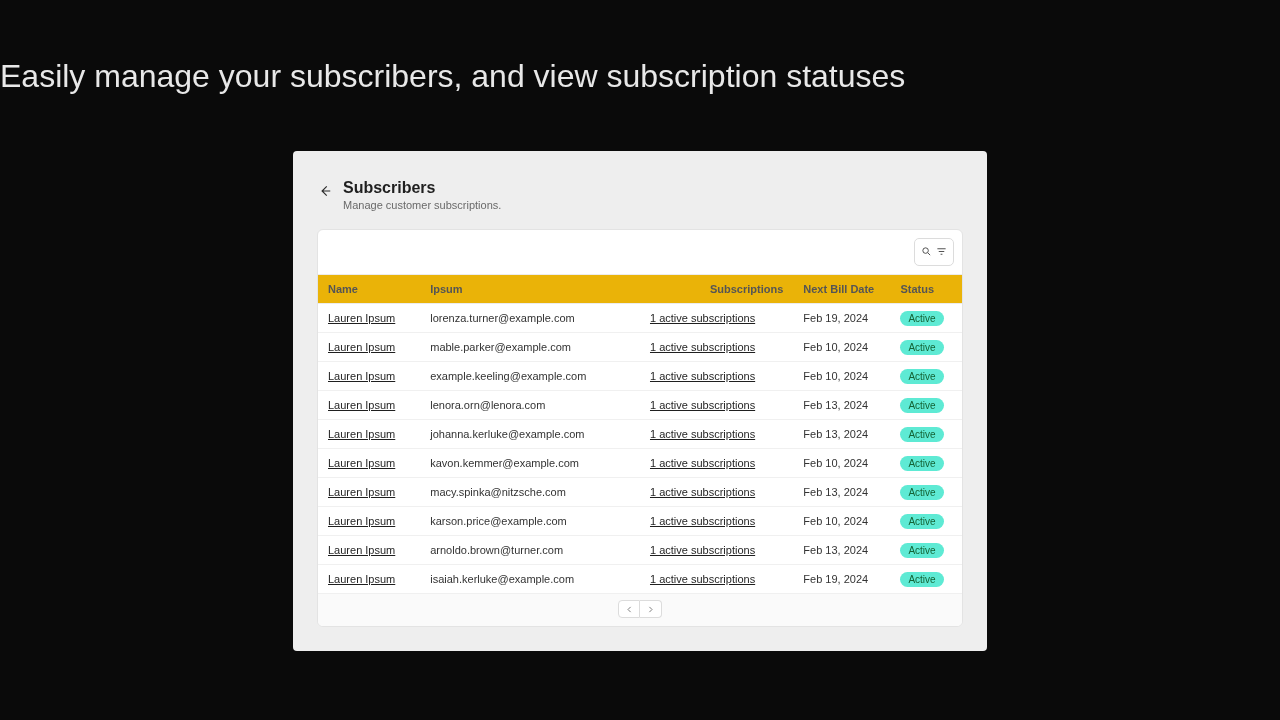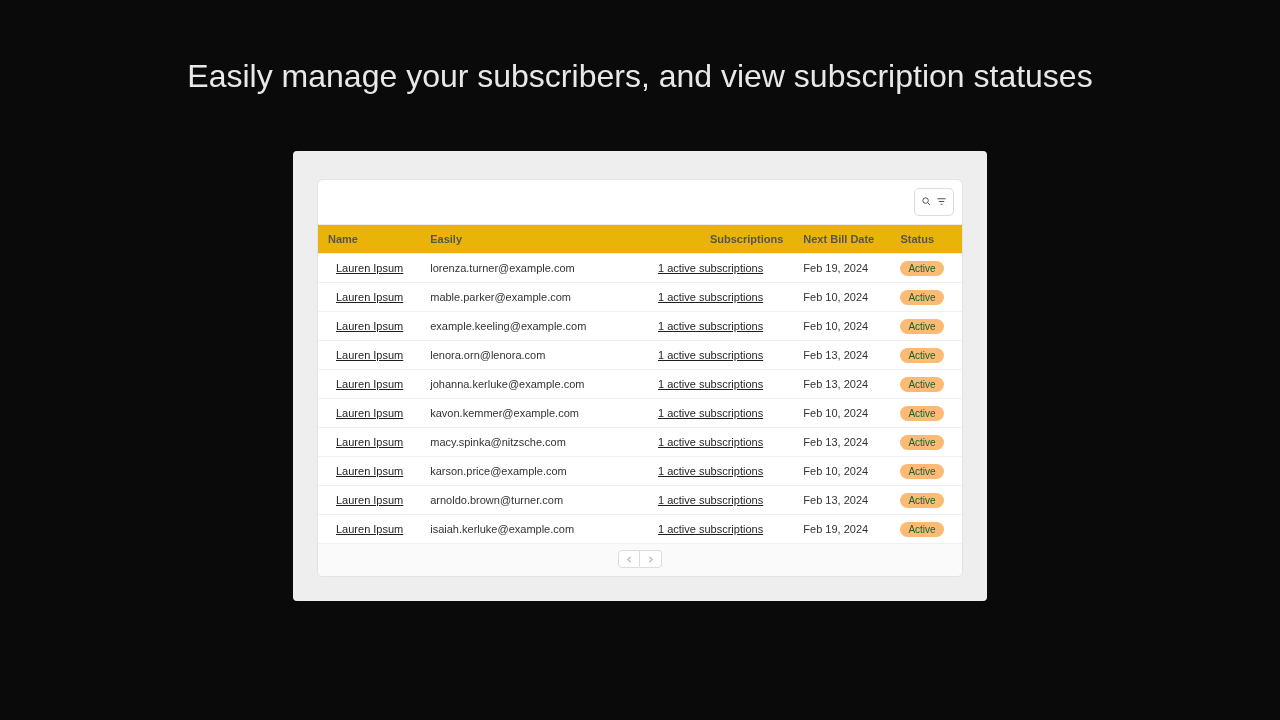--- a/index.html
+++ b/index.html
@@ -11,21 +11,21 @@
       width: 1280px;
       height: 720px;
       background: #0a0a0a;
       font-family: -apple-system, BlinkMacSystemFont, "Segoe UI", Arial, sans-serif;
       overflow: hidden;
     }
     .hero {
       color: #e8e8e8;
       font-size: 32px;
       font-weight: 400;
-      text-align: center;
+      text-align: left;
       padding-top: 58px;
     }
     .panel {
       width: 694px;
       margin: 56px auto 0;
       background: #eeeeee;
       border-radius: 4px;
       padding: 28px 24px 24px;
     }
     .page-header {
@@ -93,25 +93,24 @@
     tbody td {
       padding: 6.5px 10px;
       border-bottom: 1px solid #f0f0f0;
       color: #333;
       white-space: nowrap;
     }
     .link {
       color: #1f1f1f;
       text-decoration: underline;
       cursor: pointer;
-      margin-left: 8px;
     }
     .badge {
       display: inline-block;
-      background: #fdba74;
+      background: #5eead4;
       color: #146335;
       font-size: 10px;
       padding: 2px 8px;
       border-radius: 9px;
       font-weight: 500;
     }
     .pager {
       display: flex;
       justify-content: center;
       gap: 0;
@@ -138,20 +137,31 @@
     .col-date  { width: 95px; }
     .col-status{ width: 70px; margin-top: 19px; }
   </style>
 </head>
 <body>
 
 <div class="hero">Easily manage your subscribers, and view subscription statuses</div>
 
 <div class="panel">
 
+  <div class="page-header">
+    <span class="back-arrow">
+      <svg viewBox="0 0 24 24">
+          <path d="M15 4l-8 8 8 8M7 12h14"></path>
+        </svg>
+    </span>
+    <div class="title-block">
+      <h1>Subscribers</h1>
+      <p>Manage customer subscriptions.</p>
+    </div>
+  </div>
 
   <div class="card">
 
     <div class="toolbar">
       <span class="tool-btn">
         <span>
           <svg viewBox="0 0 24 24">
               <circle cx="10" cy="10" r="6"></circle>
               <path d="M20 20l-5-5"></path>
             </svg>
@@ -161,21 +171,21 @@
               <path d="M3 6h18M6 12h12M10 18h4"></path>
             </svg>
         </span>
       </span>
     </div>
 
     <table>
       <thead>
         <tr>
           <th class="col-name">Name</th>
-          <th class="col-email">Easily</th>
+          <th class="col-email">Ipsum</th>
           <th class="col-subs">Subscriptions</th>
           <th class="col-date">Next Bill Date</th>
           <th class="col-status">Status</th>
         </tr>
       </thead>
       <tbody id="tbody">
           <tr>
             <td><span class="link">Lauren Ipsum</span></td>
             <td>lorenza.turner@example.com</td>
             <td><span class="link">1 active subscriptions</span></td>

